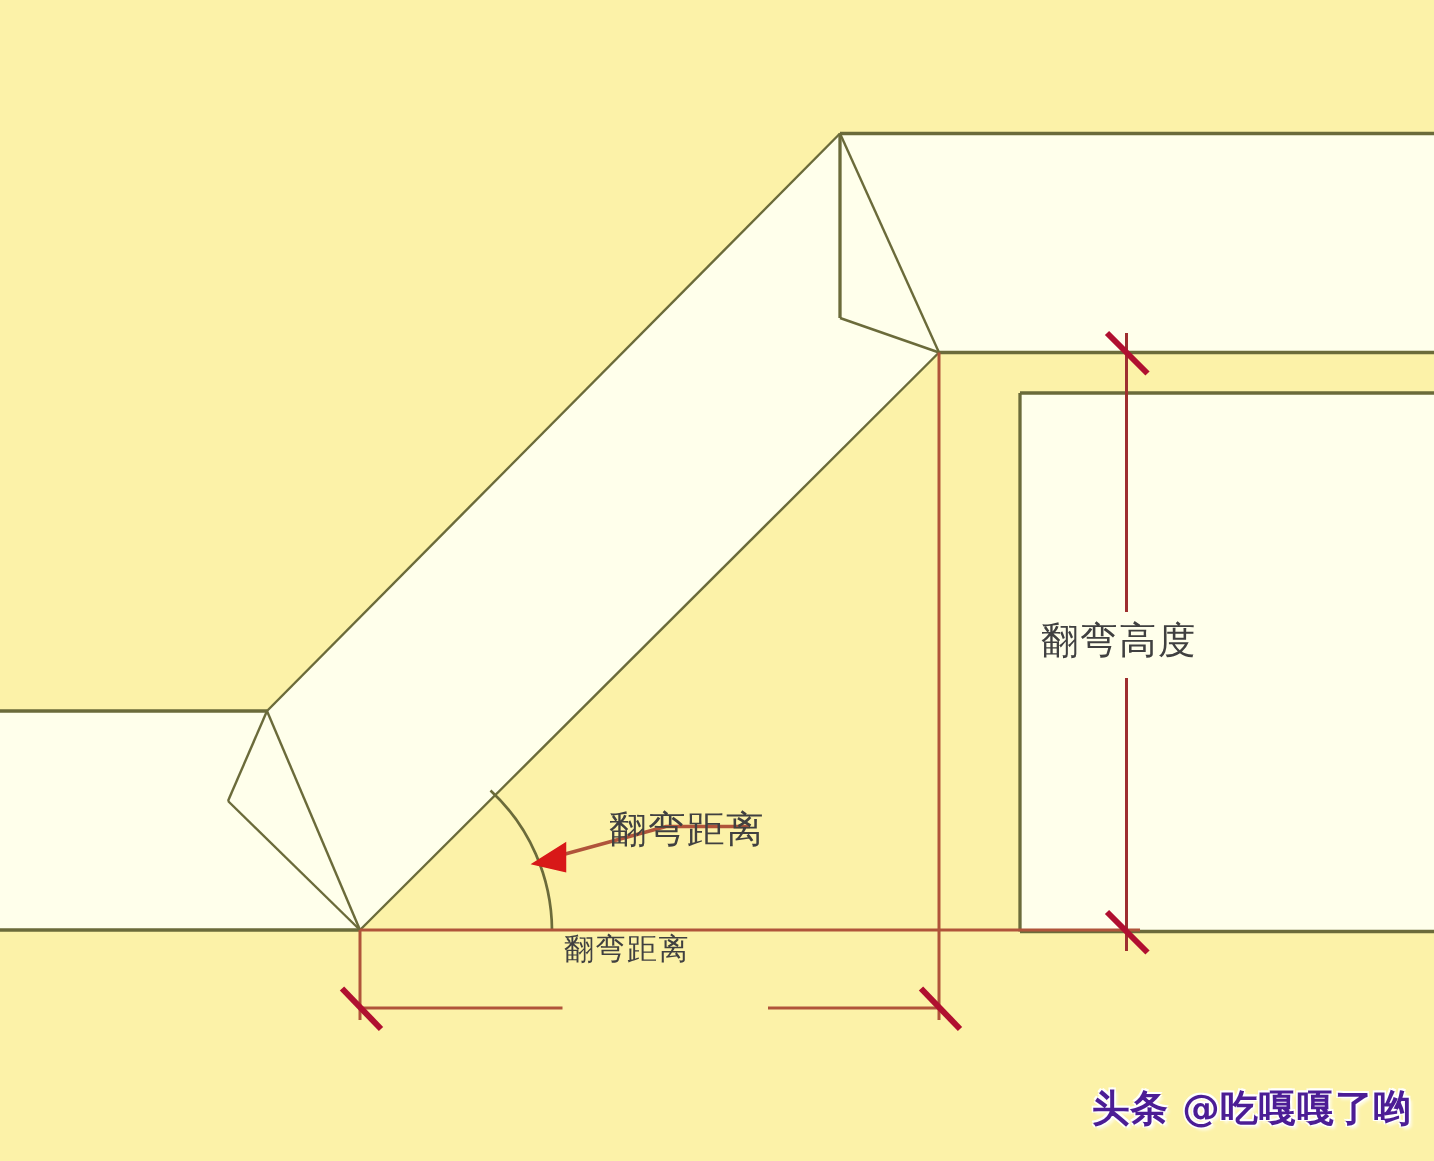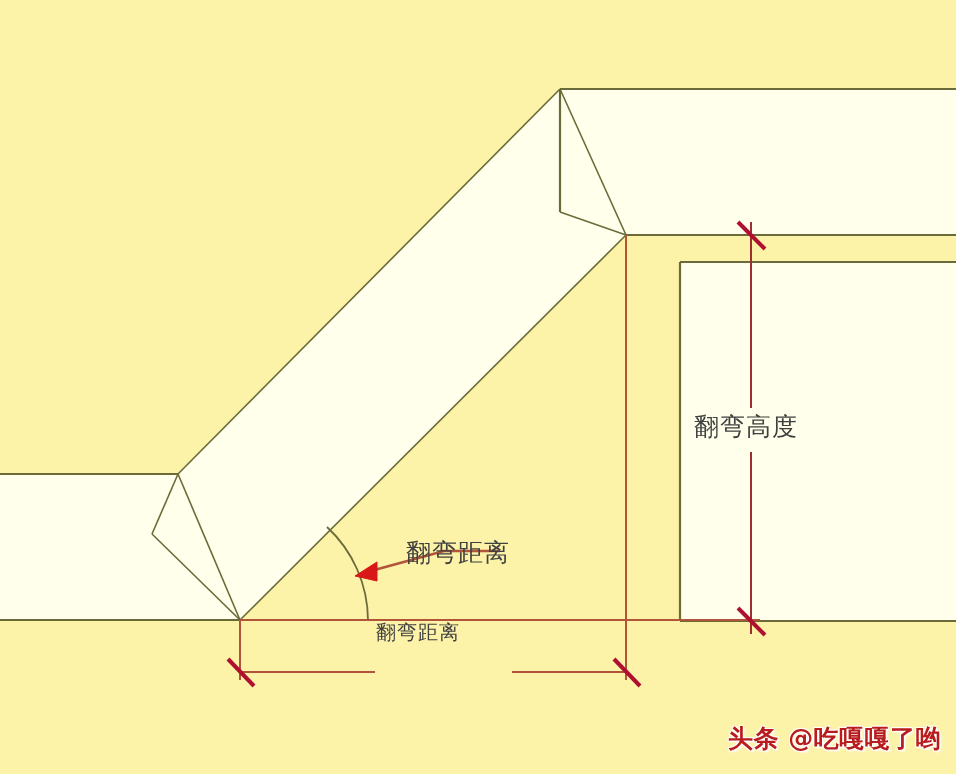--- a/index.html
+++ b/index.html
@@ -49,21 +49,21 @@
     top: 622px;
     font-size: 20px;
   }
   #watermark {
     position: absolute;
     left: 728px;
     top: 722px;
     font-family: "DejaVu Sans", "Liberation Sans", sans-serif;
     font-size: 25px;
     font-weight: bold;
-    color: #b91c1c;
+    color: #4c1d95;
     white-space: nowrap;
     letter-spacing: 0.5px;
     text-shadow:
       1px 1px 0 rgba(255,255,255,0.95),
       -1px 1px 0 rgba(255,255,255,0.95),
       1px -1px 0 rgba(255,255,255,0.95),
       -1px -1px 0 rgba(255,255,255,0.95),
       2px 2px 2px rgba(255,255,255,0.7);
     user-select: none;
   }

